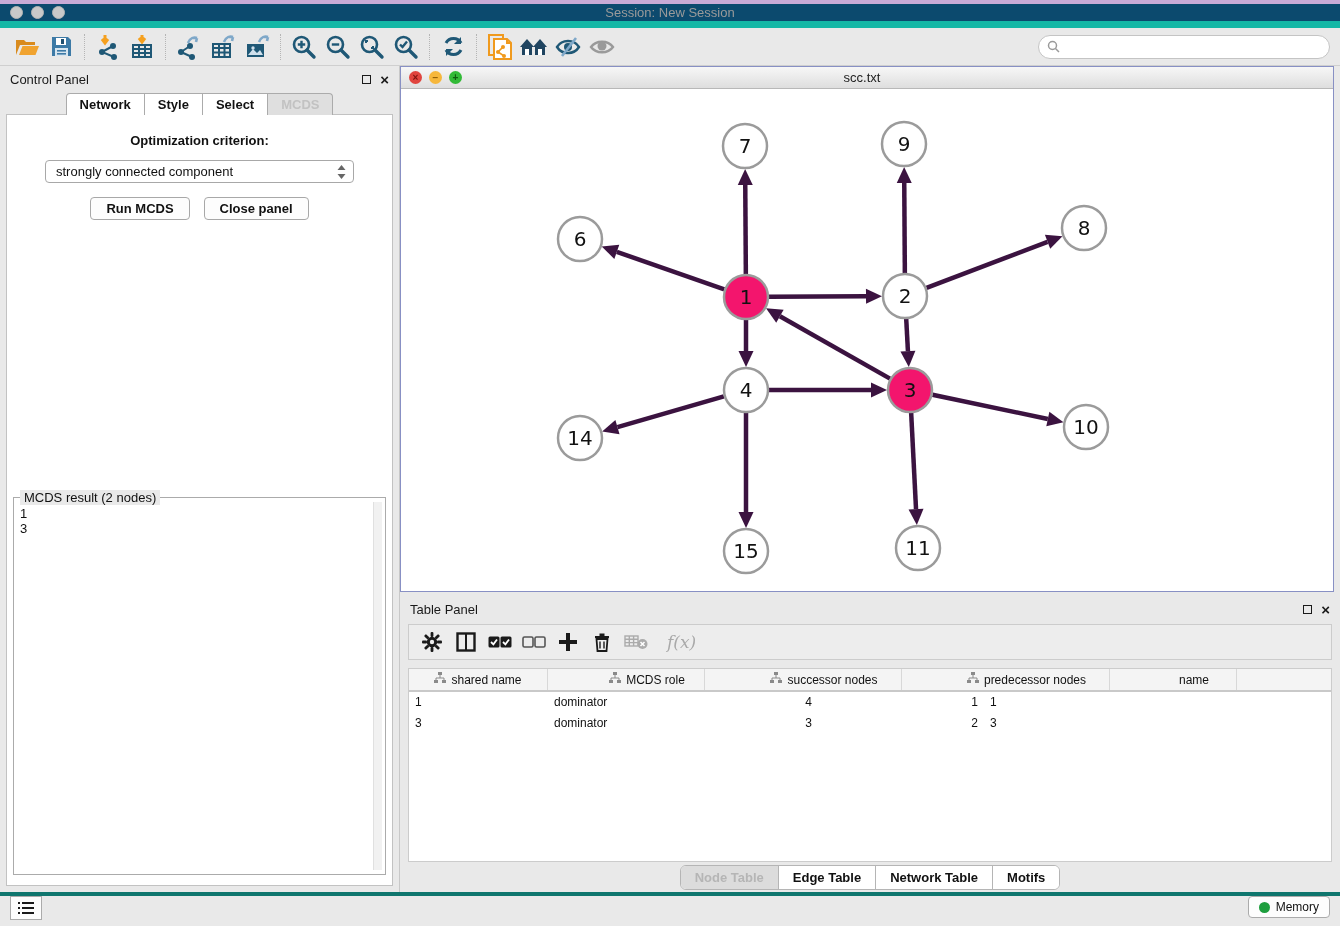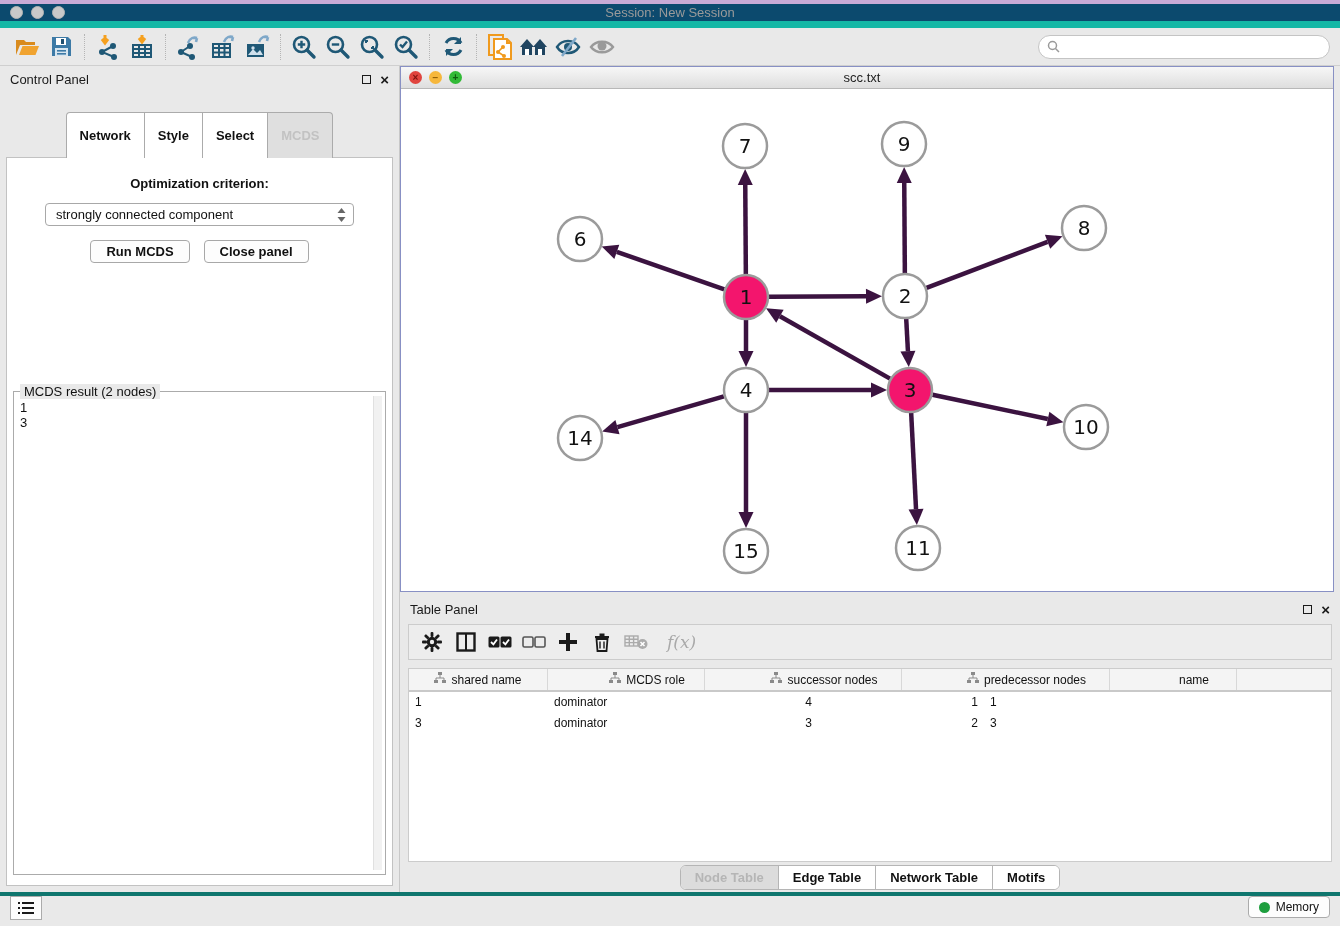--- a/index.html
+++ b/index.html
@@ -22,32 +22,32 @@
   
   .main { flex:1; display:flex; min-height:0; }
 
   
   .control-panel { width:400px; background:#E9E9E9; display:flex; flex-direction:column; border-right:1px solid #C8C8C8; }
   .panel-header { height:26px; display:flex; align-items:center; padding:0 10px; font-size:13px; color:#1A1A1A; }
   .panel-header .hdr-btns { margin-left:auto; display:flex; gap:9px; align-items:center; }
   .float-box { width:9px; height:9px; border:1.5px solid #1A1A1A; display:inline-block; }
   .close-x { font-size:15px; font-weight:bold; color:#1A1A1A; line-height:1; }
   .cp-tabs { display:flex; justify-content:center; position:relative; top:1px; }
-  .cp-tab { font-size:13px; font-weight:600; padding:15px 13px; background:#FFF; border:1px solid #ABABAB; border-bottom:none; color:#111; cursor:pointer;margin-top:19px; }
+  .cp-tab { font-size:13px; font-weight:600; padding:3px 13px; background:#FFF; border:1px solid #ABABAB; border-bottom:none; color:#111; cursor:pointer; }
   .cp-tab + .cp-tab { border-left:none; }
   .cp-tab:first-child { border-top-left-radius:4px; }
   .cp-tab:last-child { border-top-right-radius:4px; }
   .cp-tab.active { background:#DFDFDF; color:#C2C2C2; }
   .cp-body { flex:1; margin:0 6px 6px 6px; border:1px solid #C2C2C2; background:#ffffff; display:flex; flex-direction:column; padding-top:18px; }
   .opt-label { text-align:center; font-size:13px; font-weight:600; color:#111; margin-bottom:12px; }
   .dropdown { margin:0 38px; height:23px; background:#FFF; border:1px solid #A8A8A8; border-radius:4px; display:flex; align-items:center; padding:0 6px 0 10px; font-size:13px; color:#111; cursor:pointer; }
   .dropdown .dd-label { flex:1; }
   .btn-row { display:flex; justify-content:center; gap:14px; margin-top:14px; }
   .btn { font-size:13px; font-weight:600; color:#111; background:#FDFDFD; border:1px solid #A8A8A8; border-radius:4px; padding:3px 15px; cursor:pointer; }
-  .result-group { margin:auto 6px 10px 6px; border:1px solid #ABABAB; position:relative; height:484px; background:#FFF; }
+  .result-group { margin:auto 6px 10px 6px; border:1px solid #ABABAB; position:relative; height:378px; background:#FFF; }
   .result-legend { position:absolute; top:-8px; left:6px; background:#E9E9E9; padding:0 4px; font-size:13px; color:#111; }
   .result-text { position:absolute; inset:8px 14px 2px 6px; font-size:13px; color:#111; white-space:pre; overflow:hidden; }
   .result-scroll { position:absolute; top:4px; bottom:4px; right:3px; width:9px; background:#F1F1F1; border-left:1px solid #E0E0E0; }
 
   
   .right-area { flex:1; display:flex; flex-direction:column; background:#E9E9E9; min-width:0; }
   .network-window { height:526px; margin:0 6px 0 0; border:1px solid #8890C4; background:#FFF; display:flex; flex-direction:column; }
   .nw-titlebar { height:22px; background:linear-gradient(#F7F7F7,#DEDEDE); border-bottom:1px solid #B8B8B8; position:relative; display:flex; align-items:center; }
   .nw-lights { display:flex; gap:7px; margin-left:8px; }
   .nw-light { width:13px; height:13px; border-radius:50%; font-size:10px; font-weight:bold; display:flex; align-items:center; justify-content:center; cursor:pointer; }

